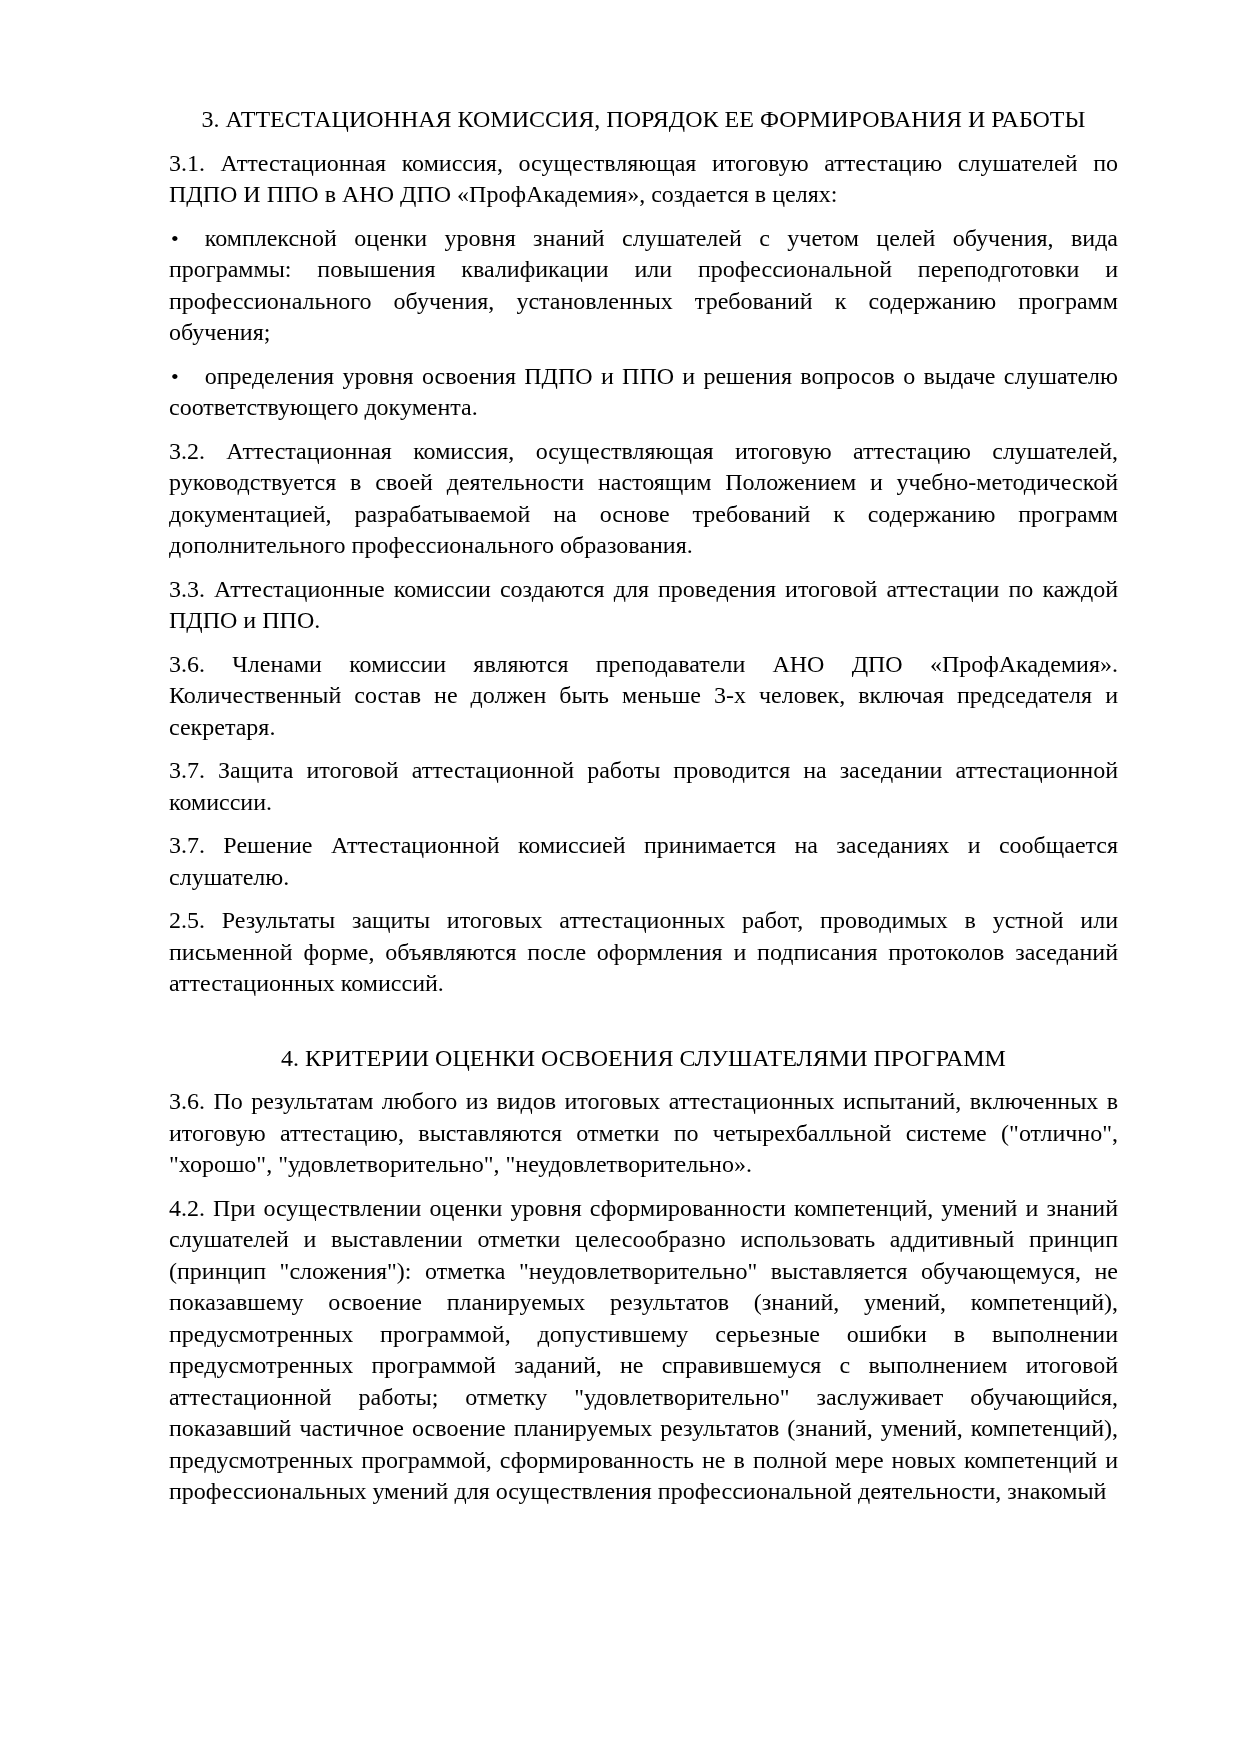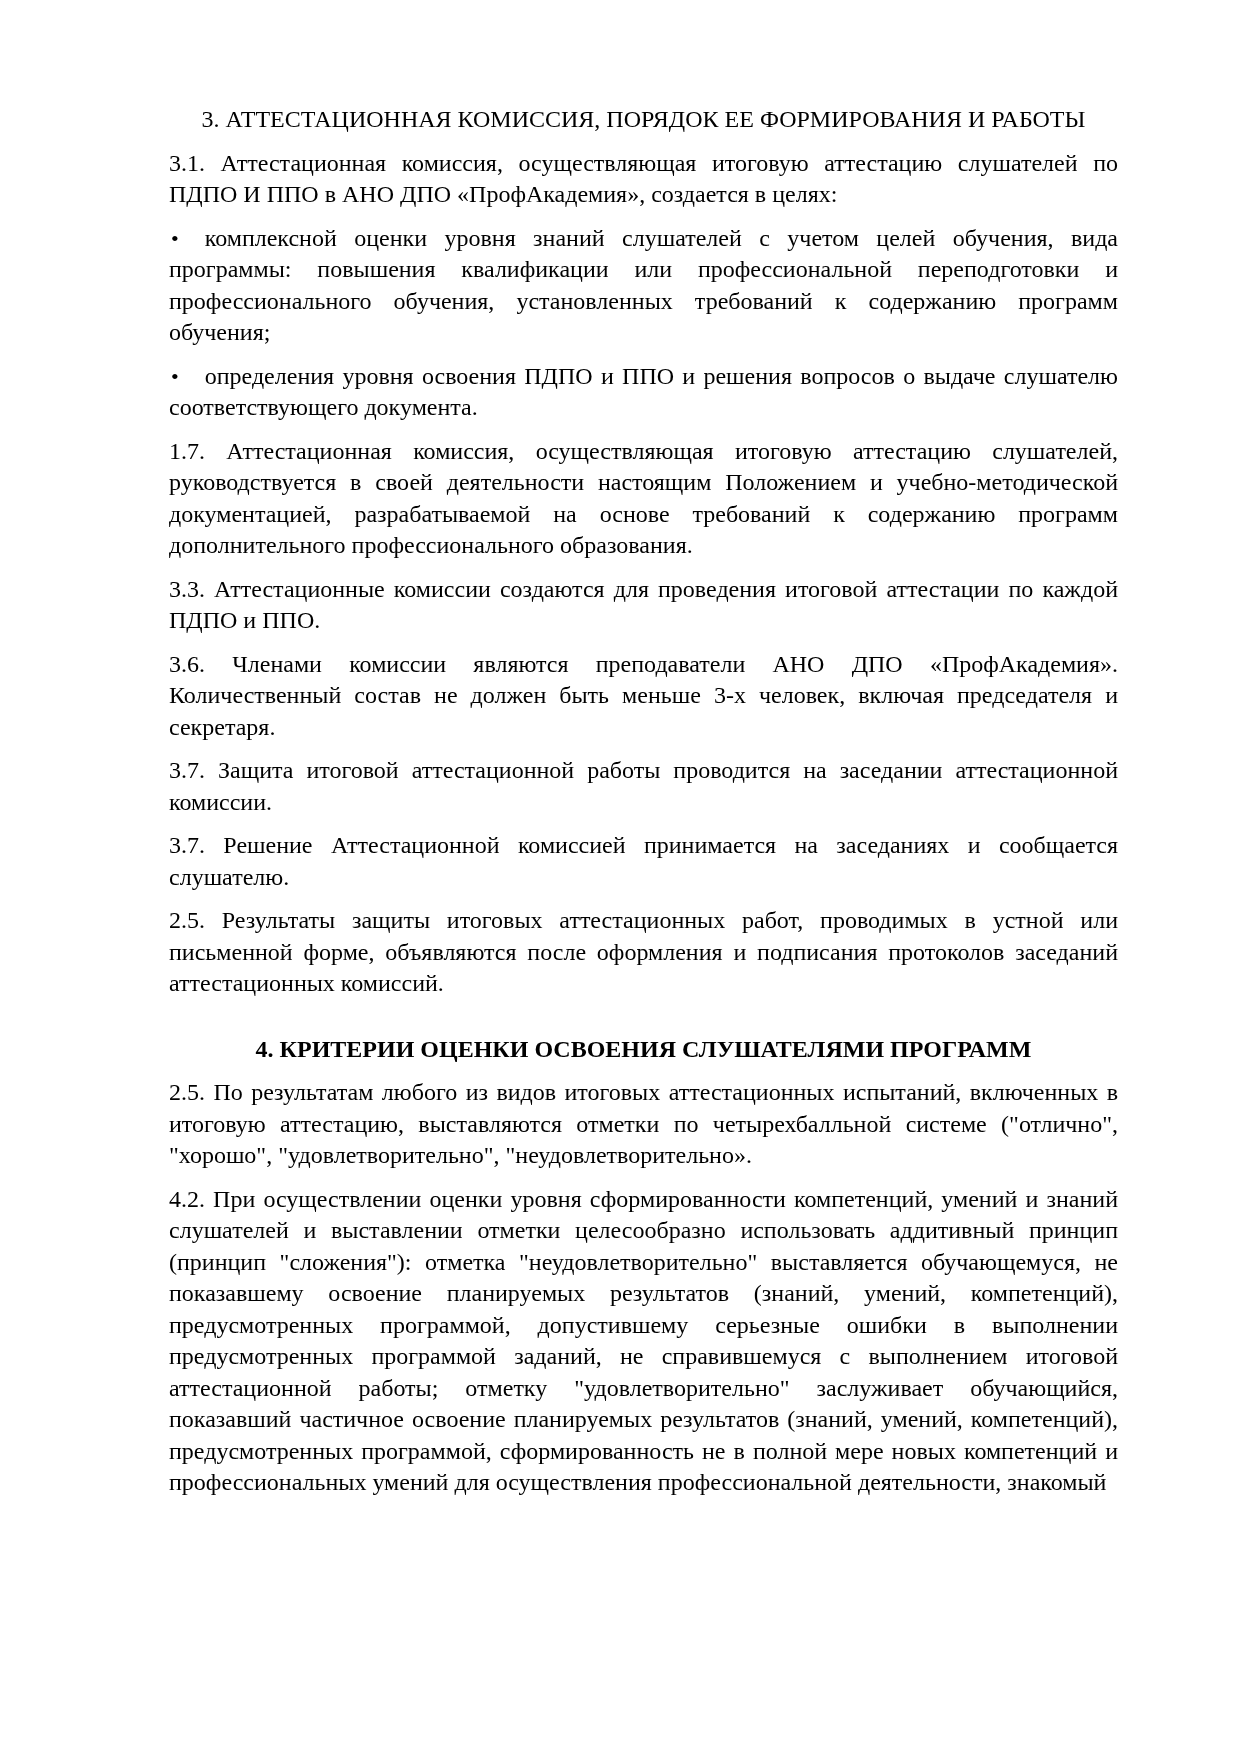--- a/index.html
+++ b/index.html
@@ -29,22 +29,21 @@
     white-space: nowrap;
   }
   .para {
     margin: 12px;
     text-align: justify;
   }
   .heading-block {
     margin: 0;
   }
   .section4-heading {
-    margin-top: 34px; 
-    font-weight: bold;
+    margin-top: 43px; 
   }
   .section4-heading .h-line {
     white-space: normal;
   }
   .bullet {
     display: inline-block;
     padding-left: 2px;
     margin-right: 26px;
     font-size: 22px;
   }
@@ -58,28 +57,28 @@
     <div class="heading-block">
       <div class="h-line">3. АТТЕСТАЦИОННАЯ КОМИССИЯ, ПОРЯДОК ЕЕ ФОРМИРОВАНИЯ И РАБОТЫ</div>
     </div>
 
     <p class="para">3.1. Аттестационная комиссия, осуществляющая итоговую аттестацию слушателей по ПДПО И ППО в АНО ДПО «ПрофАкадемия», создается в целях:</p>
 
     <p class="para"><span class="bullet">•</span><span>комплексной оценки уровня знаний слушателей с учетом целей обучения, вида программы: повышения квалификации или профессиональной переподготовки и профессионального обучения, установленных требований к содержанию программ обучения;</span></p>
 
     <p class="para"><span class="bullet">•</span><span>определения уровня освоения ПДПО и ППО и решения вопросов о выдаче слушателю соответствующего документа.</span></p>
 
-    <p class="para">1.7. Аттестационная комиссия, осуществляющая итоговую аттестацию слушателей, руководствуется в своей деятельности настоящим Положением и учебно-методической документацией, разрабатываемой на основе требований к содержанию программ дополнительного профессионального образования.</p>
+    <p class="para">3.2. Аттестационная комиссия, осуществляющая итоговую аттестацию слушателей, руководствуется в своей деятельности настоящим Положением и учебно-методической документацией, разрабатываемой на основе требований к содержанию программ дополнительного профессионального образования.</p>
     <p class="para">3.3. Аттестационные комиссии создаются для проведения итоговой аттестации по каждой ПДПО и ППО.</p>
     <p class="para">3.6. Членами комиссии являются преподаватели АНО ДПО «ПрофАкадемия». Количественный состав не должен быть меньше 3-х человек, включая председателя и секретаря.</p>
     <p class="para">3.7. Защита итоговой аттестационной работы проводится на заседании аттестационной комиссии.</p>
     <p class="para">3.7. Решение Аттестационной комиссией принимается на заседаниях и сообщается слушателю.</p>
     <p class="para">2.5. Результаты защиты итоговых аттестационных работ, проводимых в устной или письменной форме, объявляются после оформления и подписания протоколов заседаний аттестационных комиссий.</p>
 
     <div class="heading-block section4-heading">
       <div class="h-line">4. КРИТЕРИИ ОЦЕНКИ ОСВОЕНИЯ СЛУШАТЕЛЯМИ ПРОГРАММ</div>
     </div>
 
-    <p class="para">2.5. По результатам любого из видов итоговых аттестационных испытаний, включенных в итоговую аттестацию, выставляются отметки по четырехбалльной системе ("отлично", "хорошо", "удовлетворительно", "неудовлетворительно».</p>
+    <p class="para">3.6. По результатам любого из видов итоговых аттестационных испытаний, включенных в итоговую аттестацию, выставляются отметки по четырехбалльной системе ("отлично", "хорошо", "удовлетворительно", "неудовлетворительно».</p>
     <p class="para">4.2. При осуществлении оценки уровня сформированности компетенций, умений и знаний слушателей и выставлении отметки целесообразно использовать аддитивный принцип (принцип "сложения"): отметка "неудовлетворительно" выставляется обучающемуся, не показавшему освоение планируемых результатов (знаний, умений, компетенций), предусмотренных программой, допустившему серьезные ошибки в выполнении предусмотренных программой заданий, не справившемуся с выполнением итоговой аттестационной работы; отметку "удовлетворительно" заслуживает обучающийся, показавший частичное освоение планируемых результатов (знаний, умений, компетенций), предусмотренных программой, сформированность не в полной мере новых компетенций и профессиональных умений для осуществления профессиональной деятельности, знакомый</p>
 
   </div>
 </div>
 
 </body></html>

